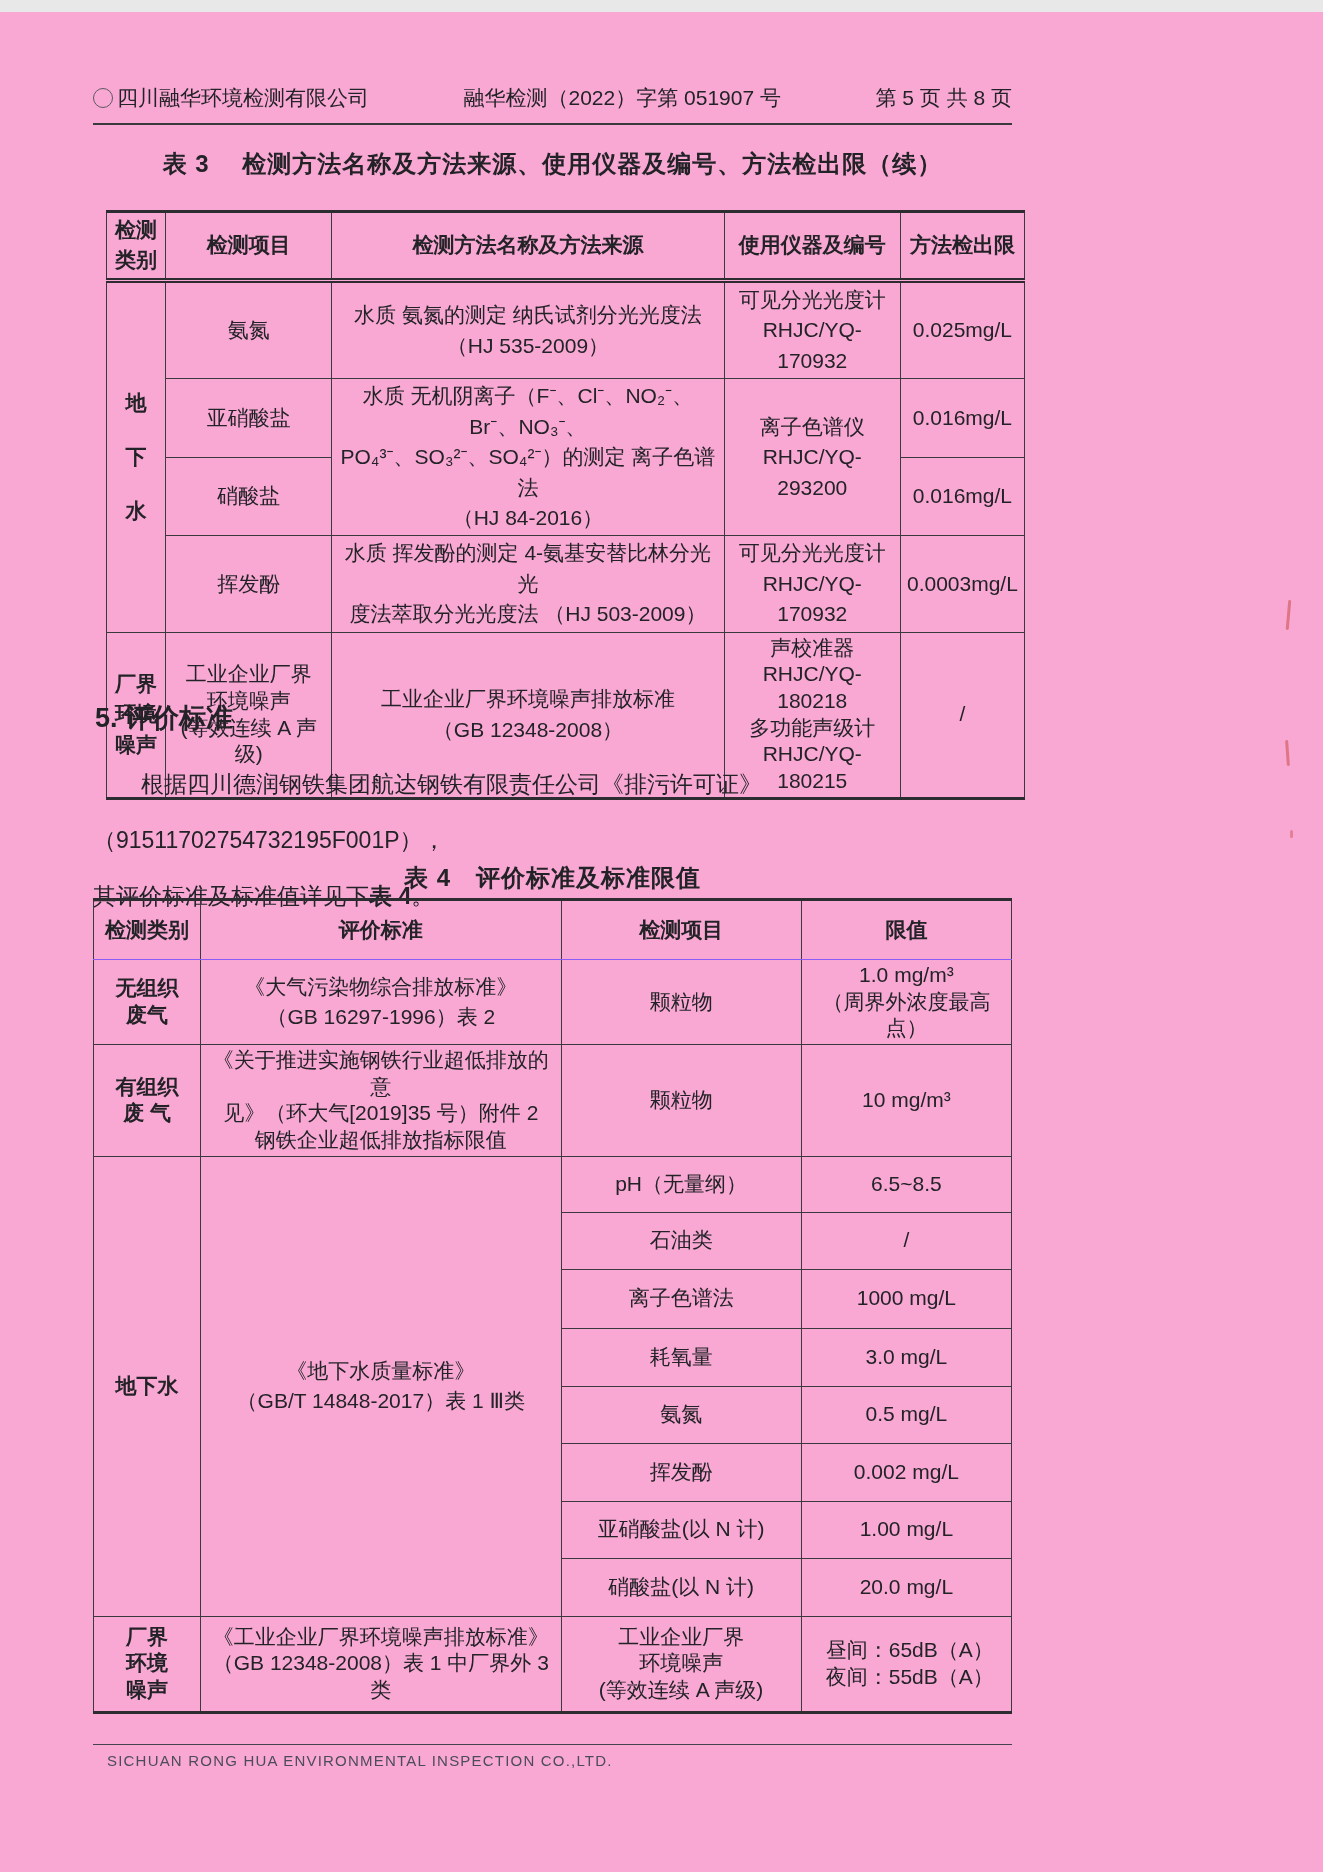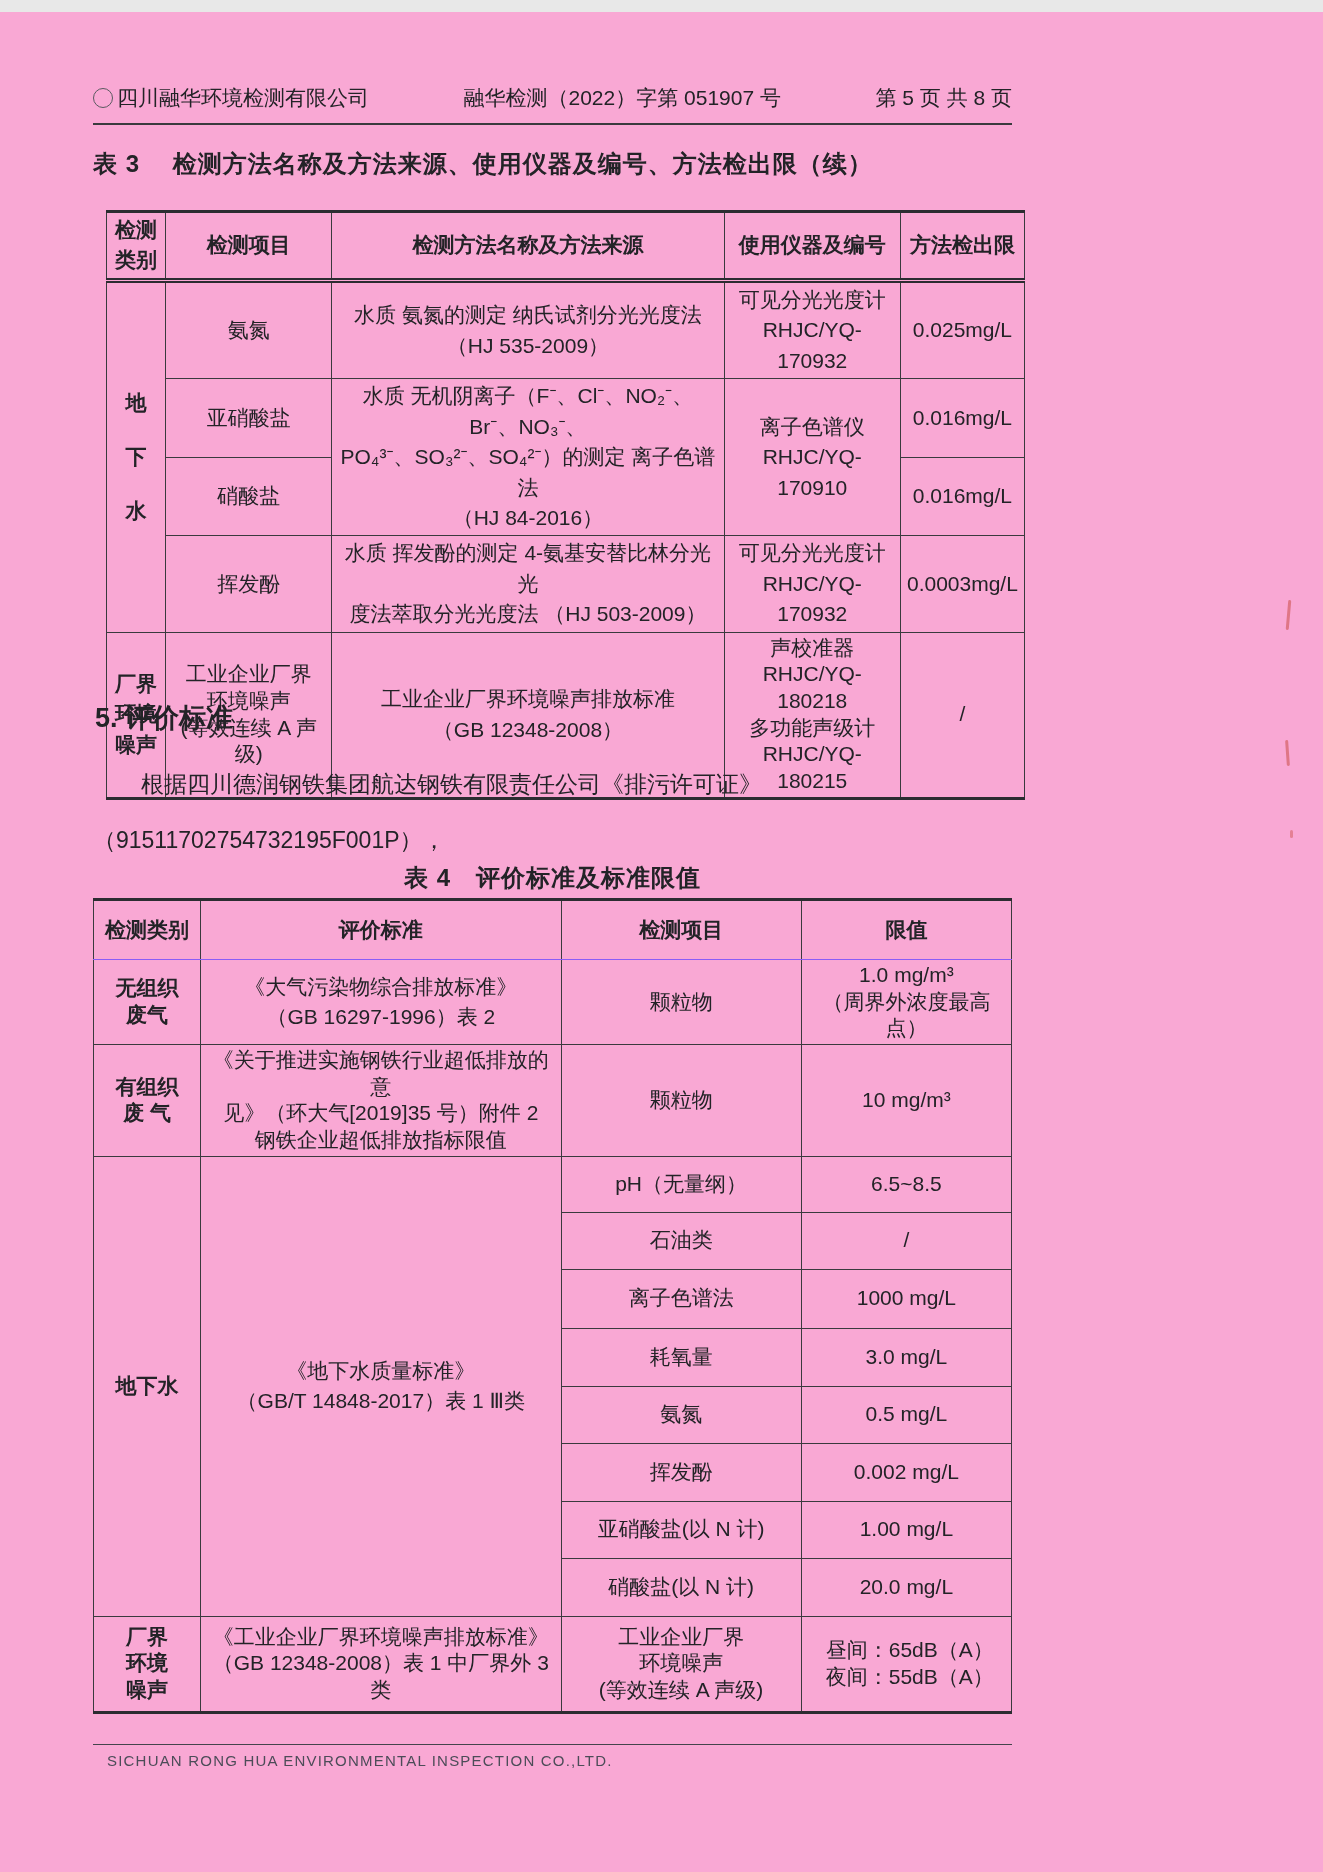--- a/index.html
+++ b/index.html
@@ -16,21 +16,21 @@
     padding-bottom:11px; border-bottom:2.5px solid #3a3a3e;
     font-size:21px;
   }
   .company-wrap { display:flex; align-items:center; gap:4px; }
   .logo-circle {
     width:20px; height:20px; border:1.6px solid #5a5a60; border-radius:50%;
     display:inline-flex; align-items:center; justify-content:center;
     font-size:10px; color:#5a5a60; box-sizing:border-box;
   }
   
-  .t3-title { position:absolute; top:136px; left:93px; width:919px; 
+  .t3-title { position:absolute; top:136px; left:93px; width:919px; text-align:center;
     font-size:24px; font-weight:bold; letter-spacing:1px; }
   .t4-title { position:absolute; top:850px; left:93px; width:919px; text-align:center;
     font-size:24px; font-weight:bold; letter-spacing:1px; }
   .s5-heading { position:absolute; top:688px; left:95px; font-size:27px; font-weight:bold; }
   .para { position:absolute; top:744px; left:93px; width:995px; font-size:23px; line-height:56px; }
   .para .indent { text-indent:48px; }
   .bold { font-weight:bold; }
   
   table { border-collapse:collapse; table-layout:fixed; width:919px;
     font-size:21px; line-height:1.45; color:#232327; }
@@ -100,21 +100,21 @@
       <td class="ml">可见分光光度计
 RHJC/YQ-170932</td>
       <td>0.025mg/L</td>
     </tr>
     <tr style="height:70px">
       <td>亚硝酸盐</td>
       <td class="ml" rowspan="2">水质 无机阴离子（F⁻、Cl⁻、NO₂⁻、Br⁻、NO₃⁻、
 PO₄³⁻、SO₃²⁻、SO₄²⁻）的测定 离子色谱法
 （HJ 84-2016）</td>
       <td class="ml" rowspan="2">离子色谱仪
-RHJC/YQ-170910</td>
+RHJC/YQ-293200</td>
       <td>0.016mg/L</td>
     </tr>
     <tr style="height:70px">
       <td>硝酸盐</td>
       <td>0.016mg/L</td>
     </tr>
     <tr style="height:72px">
       <td>挥发酚</td>
       <td class="ml">水质 挥发酚的测定 4-氨基安替比林分光光
 度法萃取分光光度法 （HJ 503-2009）</td>
@@ -136,20 +136,21 @@
 多功能声级计
 RHJC/YQ-180215</td>
       <td>/</td>
     </tr>
   </tbody>
     </table>
 
   <div class="s5-heading">5. 评价标准</div>
   <div class="para">
     <div class="indent">根据四川德润钢铁集团航达钢铁有限责任公司《排污许可证》（91511702754732195F001P），</div>
+    <div><span>其评价标准及标准值详见下</span><span class="bold">表 4</span><span>。</span></div>
   </div>
 
   <div class="t4-title">表 4　评价标准及标准限值</div>
 
   <table class="t4">
     <colgroup>
         <col style="width:107px">
         <col style="width:360px">
         <col style="width:240px">
         <col style="width:210px">

